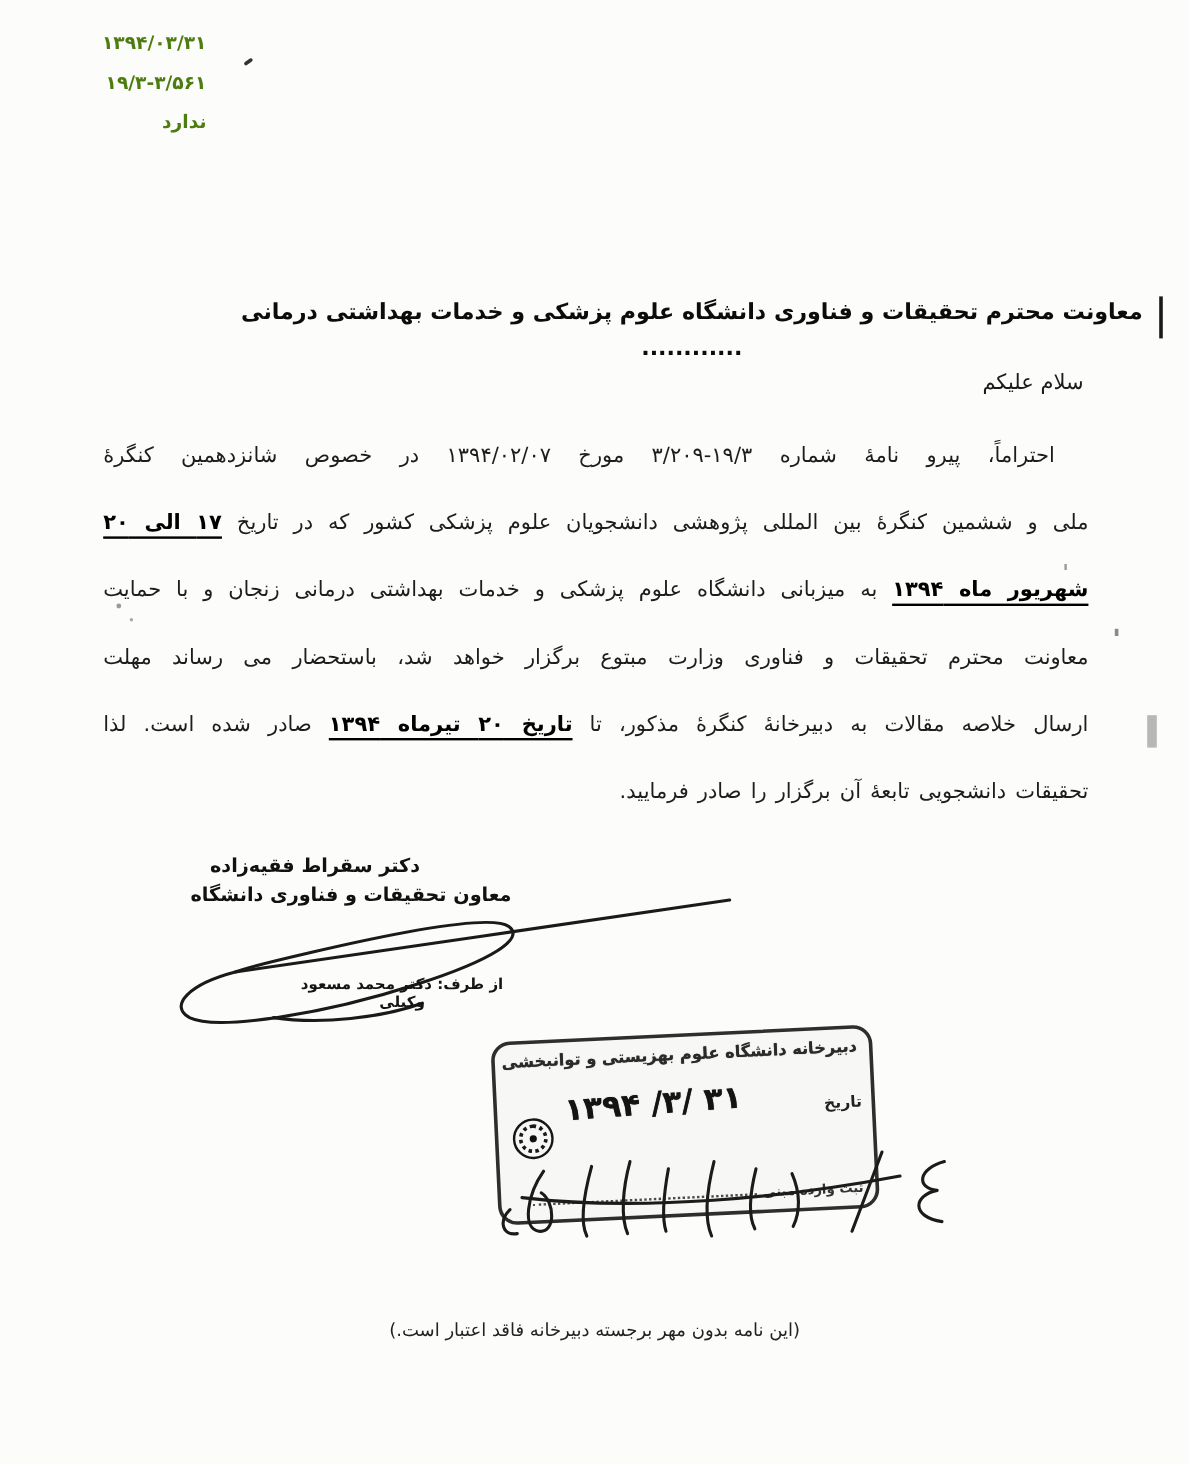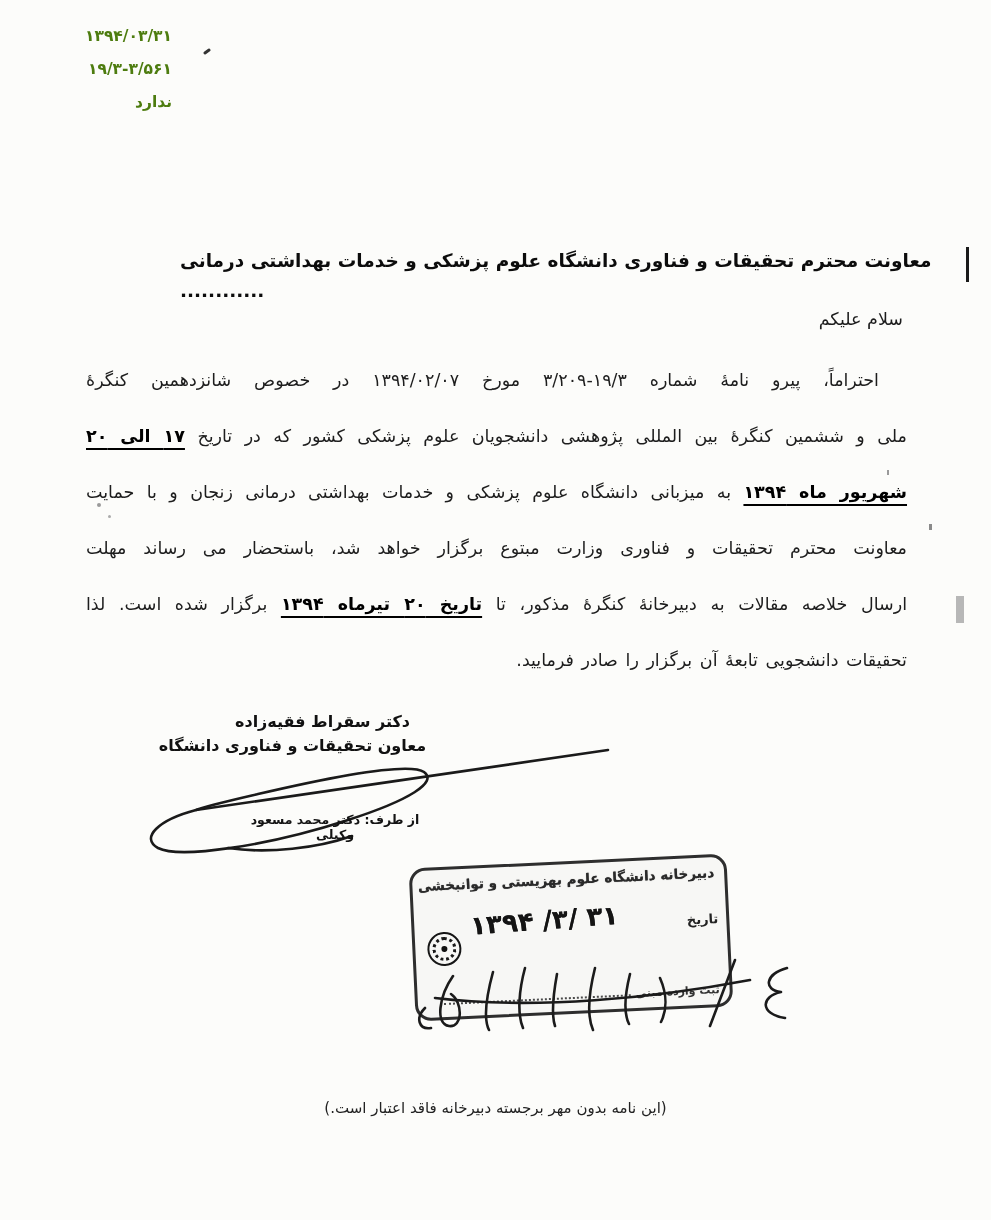--- a/index.html
+++ b/index.html
@@ -13,21 +13,21 @@
 
   
   .refblock {
     left:58px; top:20px; width:114px; text-align:right;
     font-size:15.5px; line-height:33px; color:#4d7c0f; font-weight:bold;
   }
   .refblock div { white-space:nowrap; }
 
   
   .heading {
-    top:246px; right:18px; left:180px; text-align:left;
+    top:246px; right:18px; left:180px; text-align:center;
     font-size:18.5px; font-weight:bold; color:#0c0c0c; line-height:30px;
   }
 
   .salutation { top:309px; right:88px; font-size:17.5px; color:#1b1b1b; }
 
   
   .bodytext { top:352px; right:84px; left:86px; }
   .bline {
     height:56px; line-height:56px; font-size:17.5px; color:#1d1d1d;
     text-align:justify; text-align-last:justify; word-spacing:2px;
@@ -35,21 +35,21 @@
   }
   .bline.indent { padding-right:28px; }
   .bline.last { text-align-last:right; }
   .em {
     font-weight:bold; color:#000;
     text-decoration:underline; text-underline-offset:6px;
     text-decoration-thickness:1.6px;
   }
 
   
-  .sig-name  { top:712px; left:175px; width:235px; text-align:right; font-weight:bold; font-size:16px; color:#111; }
+  .sig-name  { top:712px; left:175px; width:235px; text-align:left; font-weight:bold; font-size:16px; color:#111; }
   .sig-title { top:736px; left:150px; width:285px; text-align:center; font-weight:bold; font-size:16px; color:#111; }
   .sig-behalf{ top:812px; left:235px; width:200px; text-align:center; font-weight:bold; font-size:12.5px; color:#141414; }
   .sig-svg   { left:138px; top:736px; width:475px; height:122px; }
   .sig-svg path { stroke:#1a1a1a; stroke-width:2.6; fill:none; stroke-linecap:round; stroke-linejoin:round; }
 
   
   .stamp {
     left:412px; top:861px; width:312px; height:147px;
     border:3px solid #2e2e2e; border-radius:16px;
     transform:rotate(-2.7deg); transform-origin:center;
@@ -111,21 +111,21 @@
     <div class="bline">
       <span>ملی و ششمین کنگرۀ بین المللی پژوهشی دانشجویان علوم پزشکی کشور که در تاریخ </span><span class="em">۱۷ الی ۲۰</span>
     </div>
     <div class="bline">
       <span class="em">شهریور ماه ۱۳۹۴</span><span> به میزبانی دانشگاه علوم پزشکی و خدمات بهداشتی درمانی زنجان و با حمایت</span>
     </div>
     <div class="bline">
       <span>معاونت محترم تحقیقات و فناوری وزارت مبتوع برگزار خواهد شد، باستحضار می رساند مهلت</span>
     </div>
     <div class="bline">
-      <span>ارسال خلاصه مقالات به دبیرخانۀ کنگرۀ مذکور، تا </span><span class="em">تاریخ ۲۰ تیرماه ۱۳۹۴</span><span> برگزار شده است. لذا</span>
+      <span>ارسال خلاصه مقالات به دبیرخانۀ کنگرۀ مذکور، تا </span><span class="em">تاریخ ۲۰ تیرماه ۱۳۹۴</span><span> صادر شده است. لذا</span>
     </div>
     <div class="bline last">
       <span>تحقیقات دانشجویی تابعۀ آن برگزار را صادر فرمایید.</span>
     </div>
   </div>
 
   <div class="abs sig-name">دکتر سقراط فقیه‌زاده</div>
   <div class="abs sig-title">معاون تحقیقات و فناوری دانشگاه</div>
   <svg class="abs sig-svg" viewBox="0 0 475 122" xmlns="http://www.w3.org/2000/svg">
     <path d="M 470 14 C 360 30 170 58 58 74"></path>

